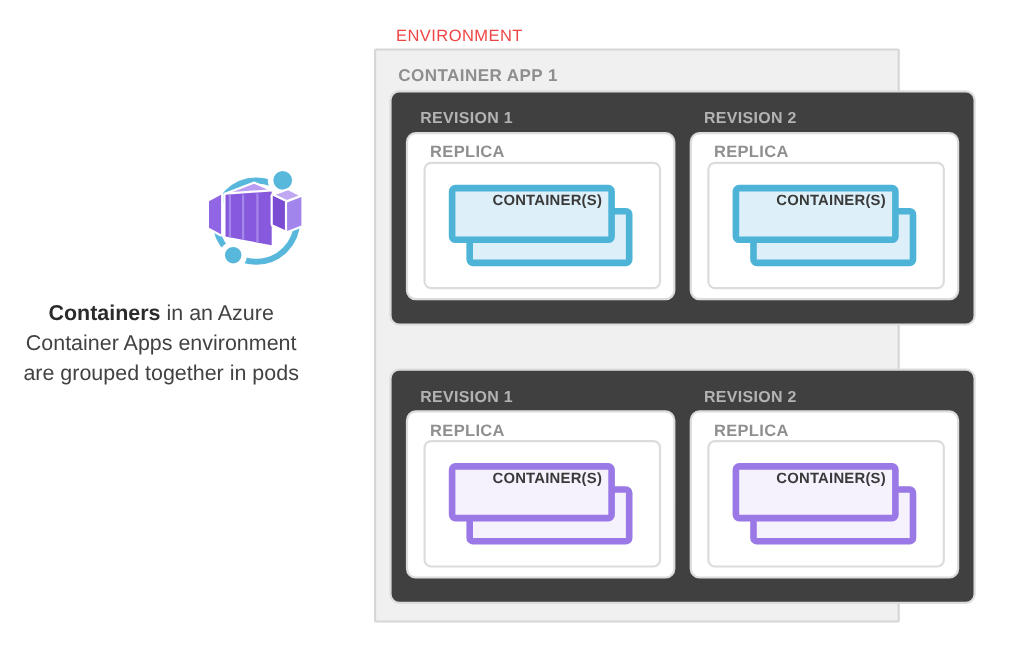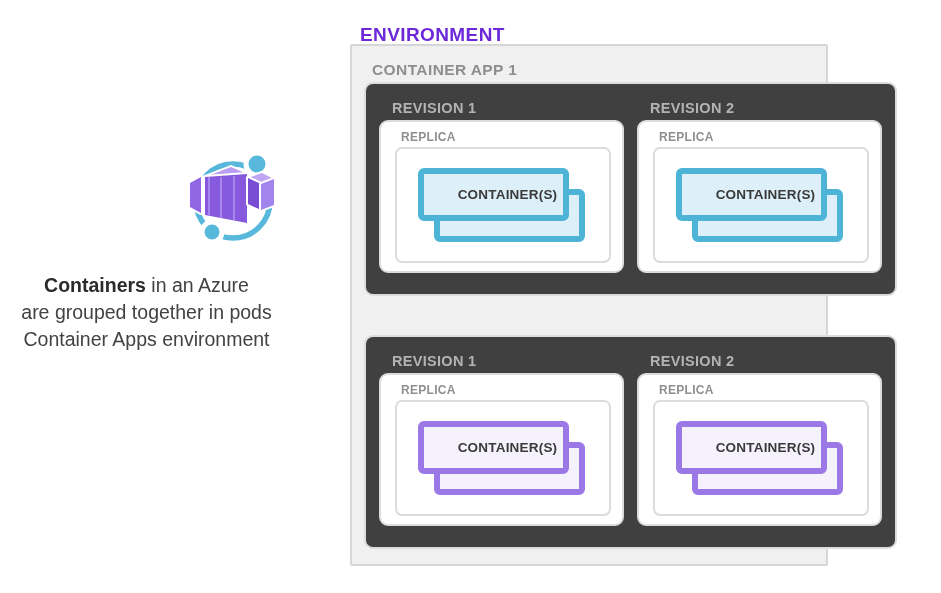--- a/index.html
+++ b/index.html
@@ -10,55 +10,55 @@
   
   .aside-icon{position:absolute;left:184px;top:146px;width:98px;height:108px;}
   .description{
     position:absolute;left:0;top:272px;width:293px;text-align:center;
     font-size:19.5px;line-height:27px;color:#424242;
   }
   .description b{color:#2b2b2b;}
   
   .env-label{
     position:absolute;left:360px;top:24px;
-    font-size:19px;font-weight:700;letter-spacing:.4px;color:#6d28d9;
+    font-size:15px;font-weight:400;letter-spacing:.4px;color:#ef4444;
   }
   .env-box{
     position:absolute;left:340px;top:44px;width:478px;height:522px;
-    box-sizing:border-box;background:#f0f0f0;border:2.5px solid #d6d6d6;border-radius:2px;margin-left:10px;
+    box-sizing:border-box;background:#f0f0f0;border:2.5px solid #d6d6d6;border-radius:2px;
   }
   .app-label{
     position:absolute;left:20px;
     font-size:15.5px;font-weight:700;letter-spacing:.4px;color:#8e8e8e;
   }
   .app-box{
     position:absolute;left:12px;width:533px;height:214px;
     box-sizing:border-box;background:#404040;border:2px solid #dcdcdc;border-radius:9px;
   }
   .revision{position:absolute;top:16px;width:247px;height:175px;}
   .rev-label{
     display:block;height:20px;margin-left:13px;
     font-size:14.5px;font-weight:700;letter-spacing:.3px;color:#b3b3b3;
   }
   .rev-box{
     position:relative;width:245px;height:153px;
     box-sizing:border-box;background:#ffffff;border:2px solid #dcdcdc;border-radius:9px;
   }
   .replica-label{
     position:absolute;left:20px;top:8px;
-    font-size:12px;font-weight:700;letter-spacing:.3px;color:#8f8f8f;
+    font-size:15px;font-weight:700;letter-spacing:.3px;color:#8f8f8f;
   }
   .replica-box{
     position:absolute;left:14px;top:25px;width:216px;height:116px;
     box-sizing:border-box;background:#ffffff;border:2px solid #dcdcdc;border-radius:7px;
   }
   .cbox{
     position:absolute;width:151px;height:53px;box-sizing:border-box;
     border:6px solid #22c55e;border-radius:6px;
-    display:flex;align-items:center;justify-content:center;padding-left:28px;
+    display:flex;align-items:flex-start;justify-content:center;padding-left:28px;
   }
   .cbox.front{left:21px;top:19px;z-index:2;}
   .cbox.back{left:37px;top:40px;z-index:1;}
   .cbox .clabel{
     font-size:13.5px;font-weight:700;letter-spacing:.2px;color:#3a3a3a;white-space:nowrap;
   }
 </style>
 </head>
 <body>
 
@@ -86,22 +86,22 @@
 
     <g stroke="#a687ec" stroke-width="2">
       <line x1="25" y1="30" x2="25" y2="69"></line>
       <line x1="37" y1="30" x2="37" y2="71"></line>
       <line x1="50" y1="29" x2="50" y2="73"></line>
     </g>
   </svg>
 
   <div class="description">
     <div><b>Containers</b><span> in an Azure</span></div>
+    <div><span>Container Apps environment</span></div>
     <div><span>are grouped together in pods</span></div>
-    <div><span>Container Apps environment</span></div>
   </div>
 
   <div class="env-label">ENVIRONMENT</div>
 
   <div class="env-box">
 
     <div class="app-label" style="top:15px">CONTAINER APP 1</div>
     <div class="app-box" style="top:36px">
 
       <div class="revision" style="left:13px">

